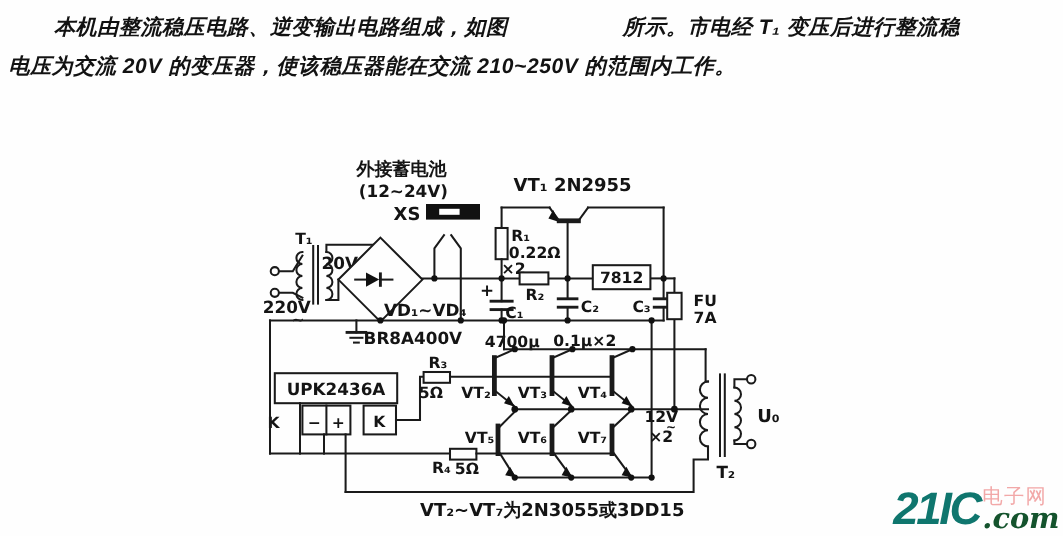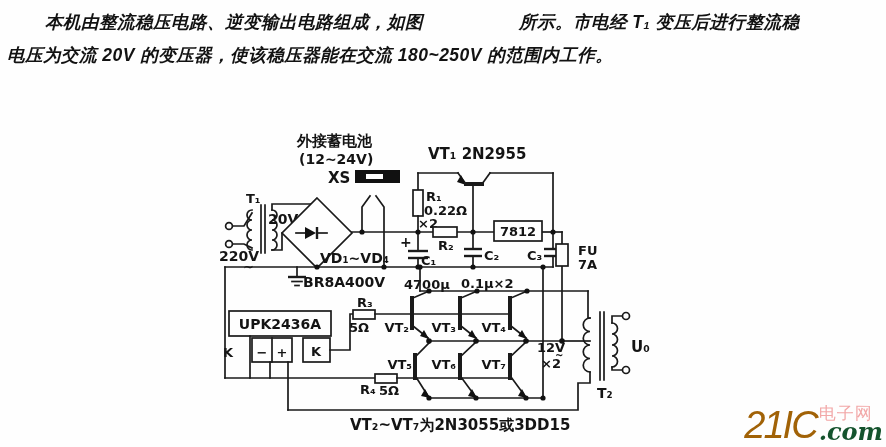--- a/index.html
+++ b/index.html
@@ -16,34 +16,34 @@
   .w2{stroke:#1a1a1a;stroke-width:2.4;fill:none;}
   .bar{stroke:#1a1a1a;stroke-width:4;fill:none;}
   .comp{stroke:#1a1a1a;stroke-width:1.7;fill:#fefefe;}
   .blk{fill:#111111;stroke:none;}
   .dot{fill:#111111;stroke:none;}
   .lbl{font-family:"DejaVu Sans","Liberation Sans",sans-serif;font-weight:bold;fill:#141414;}
   .s10{font-size:10px}.s13{font-size:13px}.s14{font-size:14px}.s15{font-size:15px}
   .mid{text-anchor:middle}.end{text-anchor:end}
   
   .wm{position:absolute;right:3px;bottom:3px;display:flex;align-items:flex-end;line-height:1;}
-  .wm .brand{font-size:38px;font-style:italic;font-weight:400;color:#a16207;letter-spacing:-2px;}
+  .wm .brand{font-size:38px;font-style:italic;font-weight:700;color:#0f766e;letter-spacing:-2px;}
   .wm .col{display:flex;flex-direction:column;align-items:flex-start;margin-left:2px;}
   .wm .cn{font-size:17px;font-weight:normal;color:#f2a8a8;letter-spacing:1px;}
   .wm .com{font-family:"DejaVu Serif","Liberation Serif",serif;font-size:24px;font-style:italic;
            font-weight:bold;color:#14532d;margin-top:-2px;}
 </style>
 </head>
 <body>
 
 <div id="page">
 
   <div class="para">
     <div><span class="l1a">本机由整流稳压电路、逆变输出电路组成，如图</span><span class="l1b">所示。市电经 T₁ 变压后进行整流稳</span></div>
-    <div>电压为交流 20V 的变压器，使该稳压器能在交流 180~250V 的范围内工作。</div>
+    <div>电压为交流 20V 的变压器，使该稳压器能在交流 210~250V 的范围内工作。</div>
   </div>
 
   <svg width="886" height="447" viewBox="0 0 886 447">
 
     <g>
       <circle class="comp" cx="229" cy="226" r="3.4"></circle>
       <circle class="comp" cx="229" cy="244" r="3.4"></circle>
       <polyline class="w" points="233,226 244,226 252,213"></polyline>
       <polyline class="w" points="233,244 244,244 252,248"></polyline>
       <path class="w" d="M252,210 a5,5 0 0 0 0,10 a5,5 0 0 0 0,10 a5,5 0 0 0 0,10 a5,5 0 0 0 0,10"></path>

